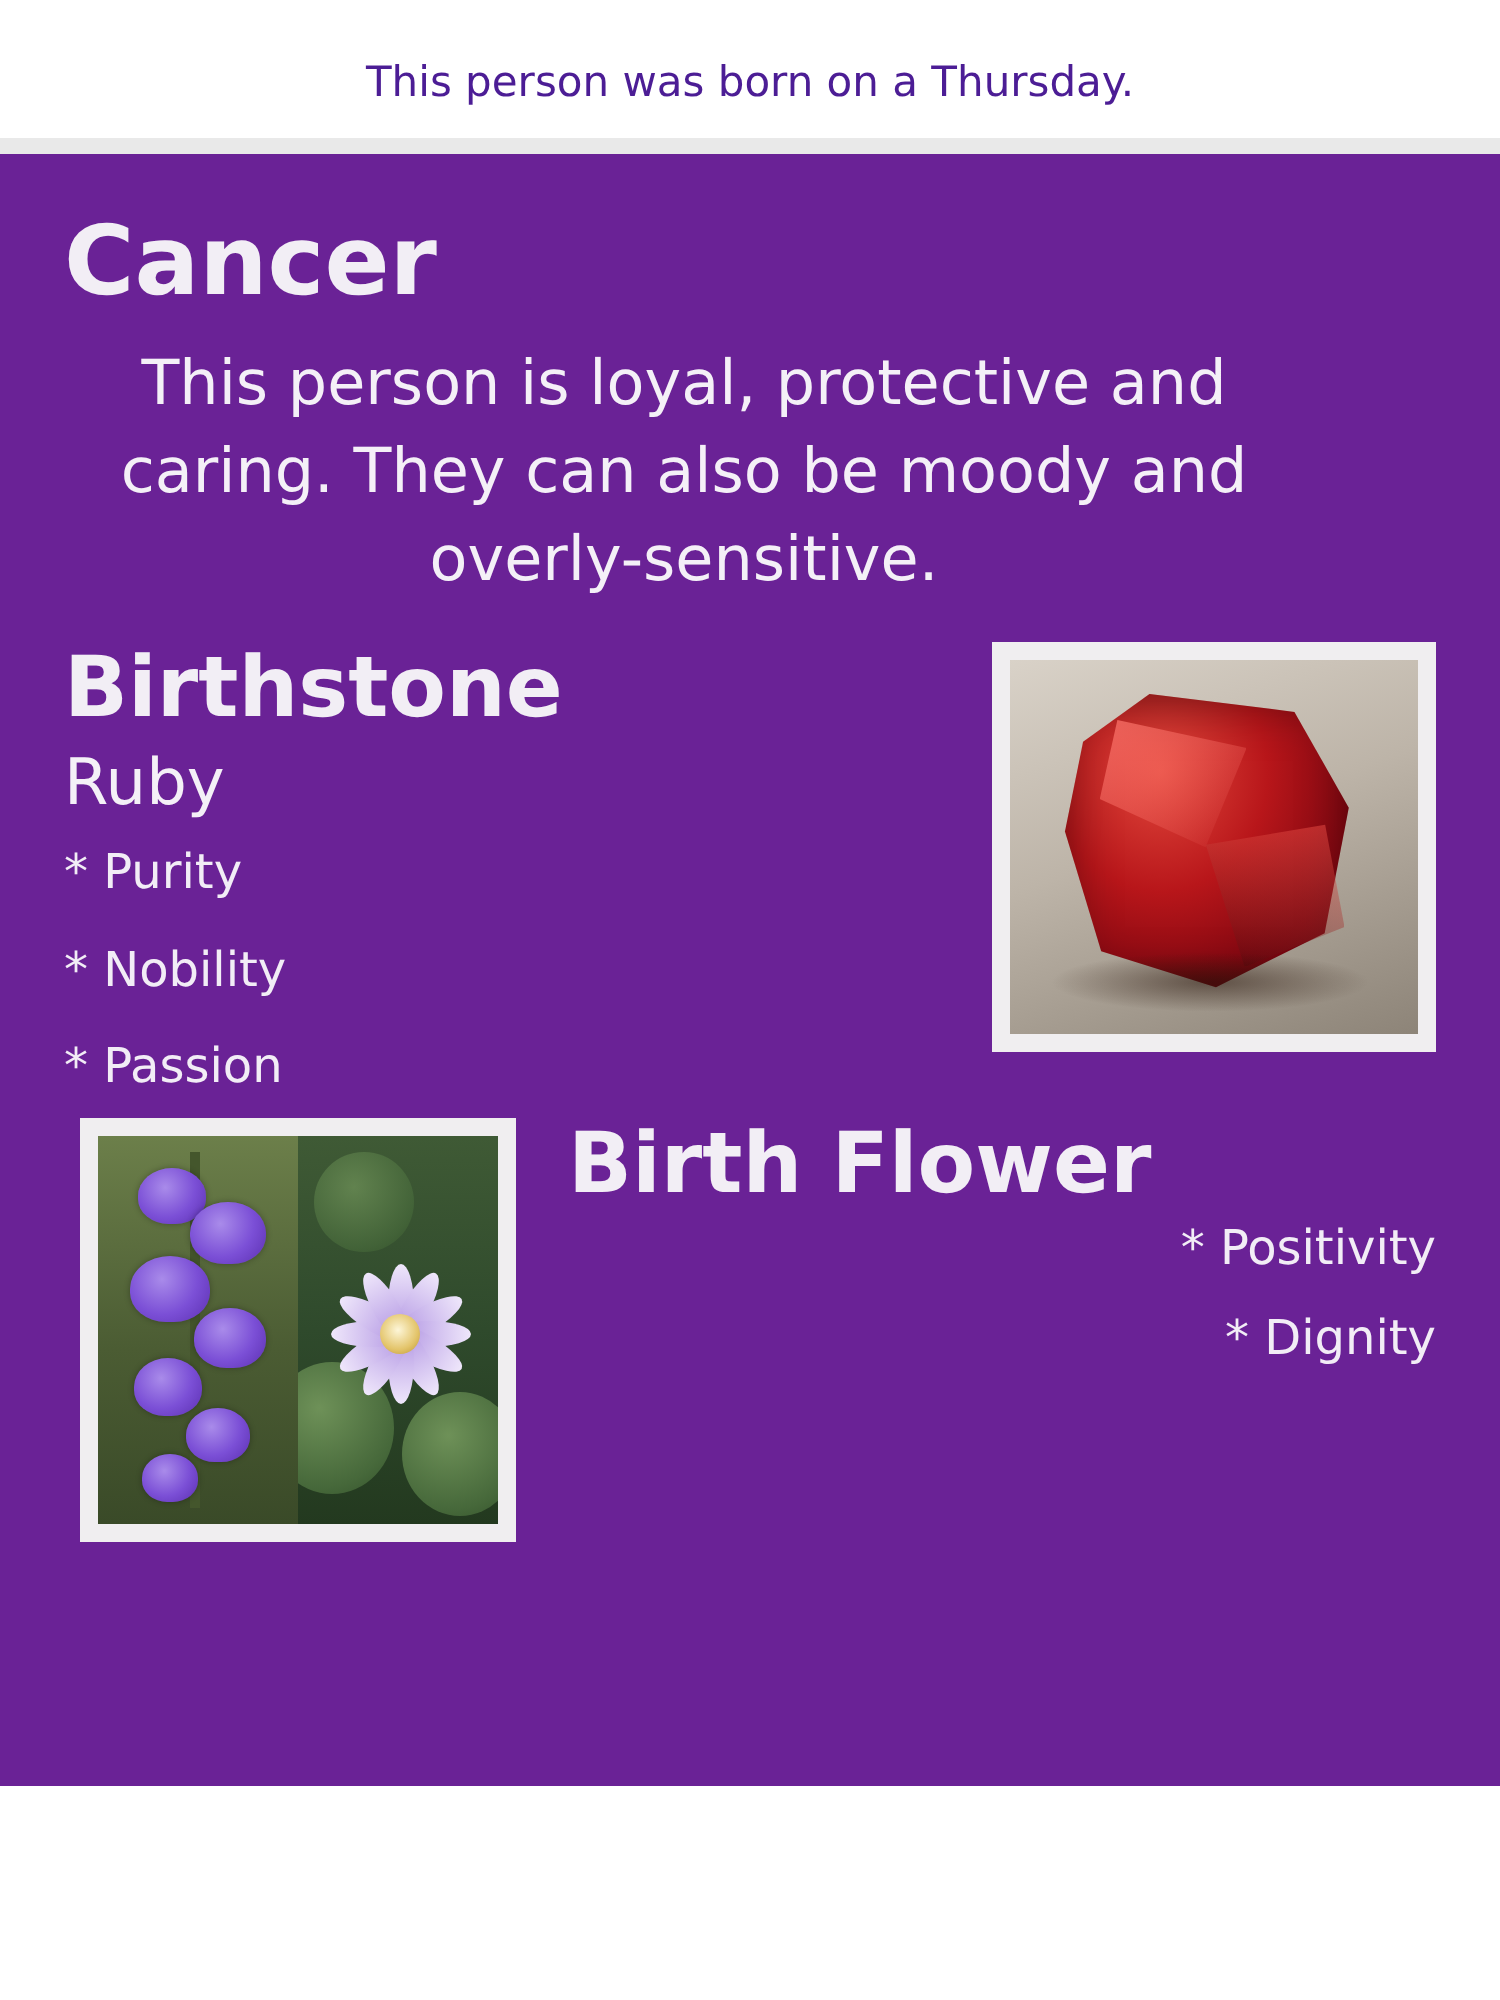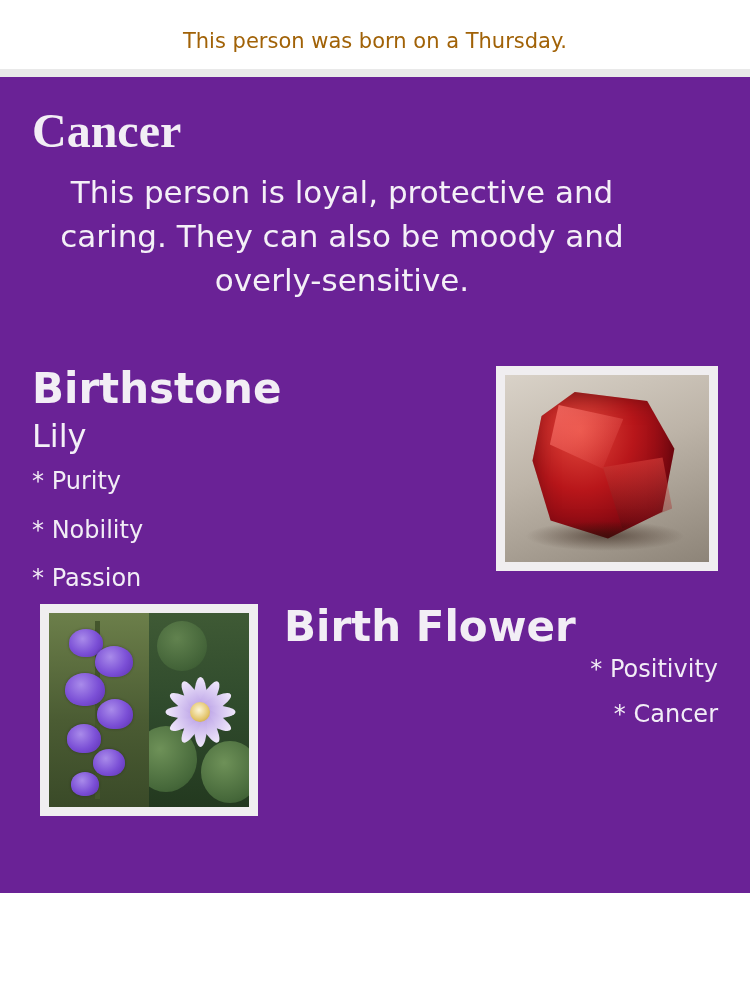--- a/index.html
+++ b/index.html
@@ -34,21 +34,21 @@
     line-height: 1.15;
     letter-spacing: -0.5px;
   }
   .header-subtitle {
     color: #3c3c46;
     font-size: 26px;
     line-height: 1.3;
     margin-top: 8px;
   }
   .header-note {
-    color: #a16207;
+    color: #4c1d95;
     font-size: 21px;
     line-height: 1.3;
     margin-top: 6px;
   }
   .divider {
     height: 8px;
     background: #e9e9e9;
     width: 100%;
   }
 
@@ -62,34 +62,33 @@
     position: relative;
     color: #ffffff;
   }
 
   .zodiac-name {
     font-size: 48px;
     font-weight: bold;
     color: #f2eef5;
     line-height: 1.1;
     margin: 0 0 12px 0;
-    font-family: Liberation Serif, serif;
   }
   .zodiac-desc {
     font-size: 31px;
     color: #f4f0f7;
     line-height: 1.42;
     margin: 0;
     max-width: 620px;
     text-align: center;
   }
 
   
   .stone-section {
-    margin-top: 64px;
+    margin-top: 19px;
     position: relative;
     min-height: 230px;
   }
   .stone-text {
     width: 440px;
   }
   .section-title {
     font-size: 42px;
     font-weight: bold;
     color: #f2eef5;
@@ -302,21 +301,21 @@
   <div class="divider"></div>
 
   <div class="panel">
 
     <div class="zodiac-name">Cancer</div>
     <div class="zodiac-desc">This person is loyal, protective and caring. They can also be moody and overly-sensitive.</div>
 
     <div class="stone-section">
       <div class="stone-text">
         <div class="section-title">Birthstone</div>
-        <div class="section-sub">Lily</div>
+        <div class="section-sub">Ruby</div>
         <div class="trait">* Purity</div>
         <div class="trait">* Nobility</div>
         <div class="trait">* Passion</div>
       </div>
 
       <div class="photo-frame stone-photo-frame">
         <div class="stone-photo">
           <div class="ruby-bg"></div>
           <div class="ruby-body"></div>
           <div class="ruby-facet-a"></div>
@@ -362,19 +361,19 @@
             </div>
           </div>
 
         </div>
       </div>
 
       <div class="flower-text">
         <div class="flower-title">Birth Flower</div>
         <div class="flower-traits">
           <div class="trait">* Positivity</div>
-          <div class="trait">* Cancer</div>
+          <div class="trait">* Dignity</div>
         </div>
       </div>
     </div>
 
   </div>
 </div>
 
 </body></html>

